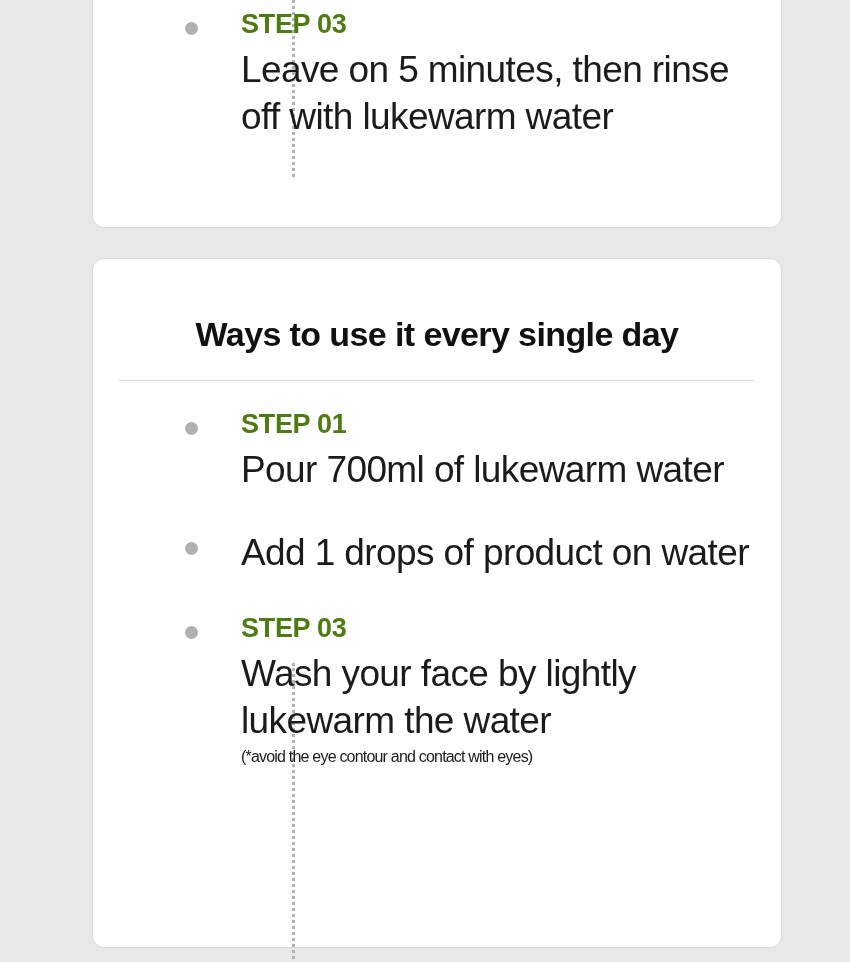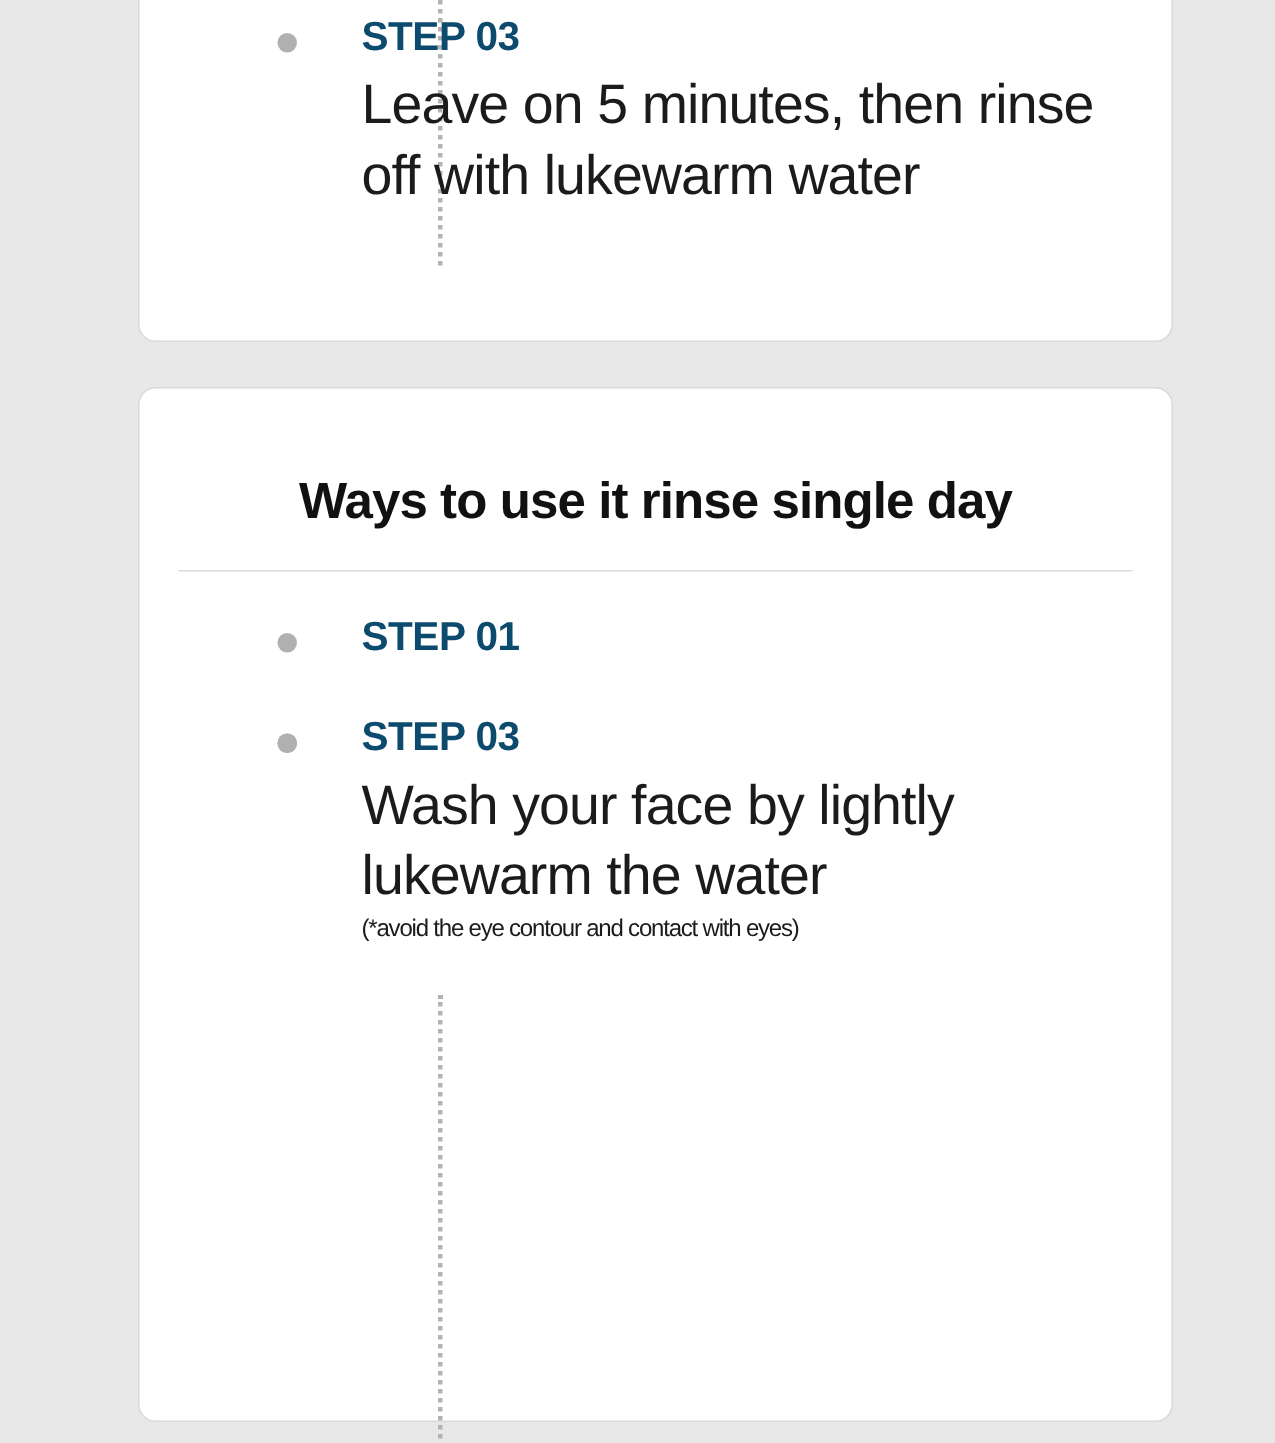--- a/index.html
+++ b/index.html
@@ -107,21 +107,21 @@
     top: 13px;
     width: 13px;
     height: 13px;
     border-radius: 50%;
     background: #b0b0b0;
   }
 
   .step-label {
     font-size: 27px;
     font-weight: bold;
-    color: #0c4a6e;
+    color: #4d7c0f;
     letter-spacing: -0.3px;
     line-height: 1.15;
     margin: 0 0 6px 0;
   }
 
   .step-text {
     font-size: 37px;
     color: #1b1b1b;
     line-height: 1.28;
     letter-spacing: -0.6px;
@@ -154,32 +154,34 @@
     <ul class="steps steps-top">
       <li class="step">
         <span class="dot"></span>
         <p class="step-label">STEP 03</p>
         <p class="step-text">Leave on 5 minutes, then rinse off with lukewarm water</p>
       </li>
     </ul>
   </section>
 
   <section class="card card-main">
-    <h2 class="card-title">Ways to use it rinse single day</h2>
+    <h2 class="card-title">Ways to use it every single day</h2>
     <hr class="title-rule">
 
     <div class="timeline timeline-main"></div>
 
     <ul class="steps steps-main">
       <li class="step">
         <span class="dot"></span>
         <p class="step-label">STEP 01</p>
+        <p class="step-text">Pour 700ml of lukewarm water</p>
       </li>
       <li class="step">
         <span class="dot"></span>
+        <p class="step-text">Add 1 drops of product on water</p>
       </li>
       <li class="step">
         <span class="dot"></span>
         <p class="step-label">STEP 03</p>
         <p class="step-text">Wash your face by lightly lukewarm the water</p>
         <p class="step-note">(*avoid the eye contour and contact with eyes)</p>
       </li>
     </ul>
   </section>
 

